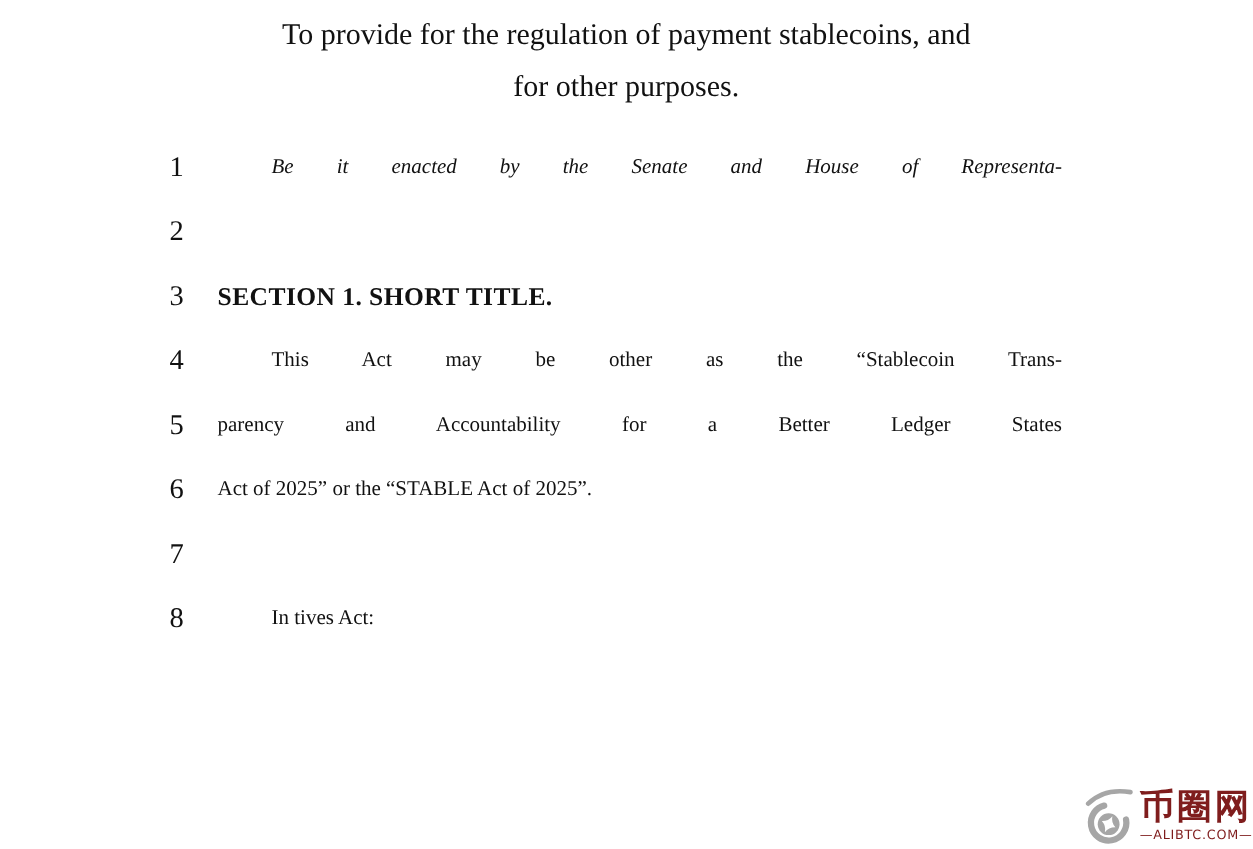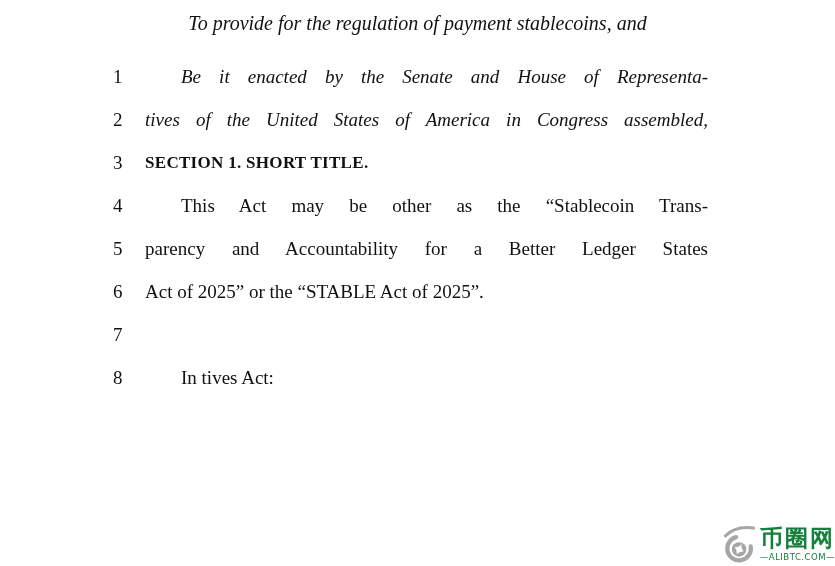--- a/index.html
+++ b/index.html
@@ -25,41 +25,40 @@
     line-height: 50px;
     font-weight: bold;
     letter-spacing: 2px;
     word-spacing: 16px;
   }
   .bill-subtitle {
     margin-top: 6px;
     text-align: center;
     font-size: 20px;
     line-height: 35px;
-    font-style: italic;
   }
 
   
   .lines { margin-top: 14px; }
   .line {
     position: relative;
     height: 43px;
     line-height: 43px;
   }
   .num {
     position: absolute;
     left: 113px;
     top: 0;
     font-size: 19px;
     line-height: 43px;
   }
   .text {
     margin-left: 145px;
     margin-right: 127px;
-    font-size: 19px;
+    font-size: 14px;
   }
   .text.j {
     text-align: justify;
     text-align-last: justify;
     text-justify: inter-word;
   }
   .text.ind { text-indent: 36px; }
   .text.it { font-style: italic; }
   .text.hd {
     font-weight: bold;
@@ -68,21 +67,21 @@
   }
 
   
   .watermark {
     position: absolute;
     right: 0px;
     bottom: 2px;
     display: flex;
     align-items: flex-start;
     gap: 1px;
-    color: #15803d;
+    color: #7f1d1d;
   }
   .wm-logo { width: 38px; height: 40px; margin-top: -2px; }
   .wm-col {
     display: flex;
     flex-direction: column;
     align-items: center;
   }
   .wm-name {
     font-family: "DejaVu Sans", "Liberation Sans", sans-serif;
     font-weight: bold;
@@ -101,32 +100,32 @@
   }
 </style>
 </head>
 <body>
 
 <div class="page">
 
 
   <div class="bill-subtitle">
     <div>To provide for the regulation of payment stablecoins, and</div>
+    <div>for other purposes.</div>
   </div>
 
   <div class="lines">
 
     <div class="line">
       <span class="num">1</span>
       <div class="text j ind it">Be it enacted by the Senate and House of Representa-</div>
     </div>
 
     <div class="line">
       <span class="num">2</span>
-      <div class="text j it">tives of the United States of America in Congress assembled,</div>
     </div>
 
     <div class="line">
       <span class="num">3</span>
       <div class="text hd">SECTION 1. SHORT TITLE.</div>
     </div>
 
     <div class="line">
       <span class="num">4</span>
       <div class="text j ind">This Act may be other as the “Stablecoin Trans-</div>

